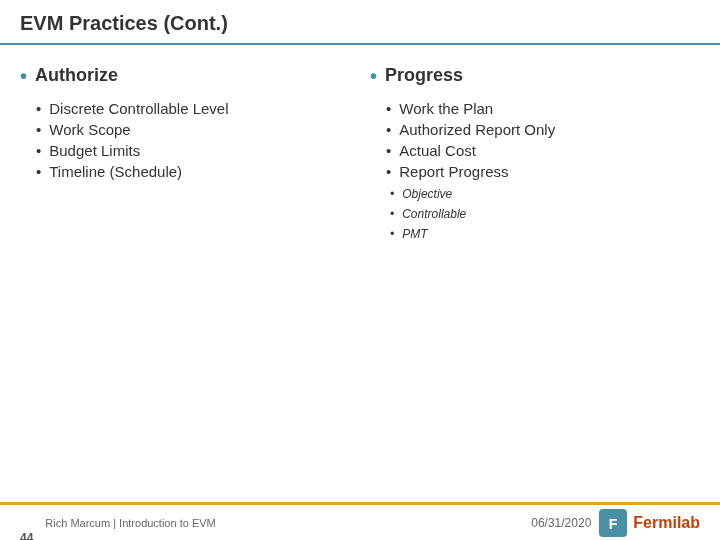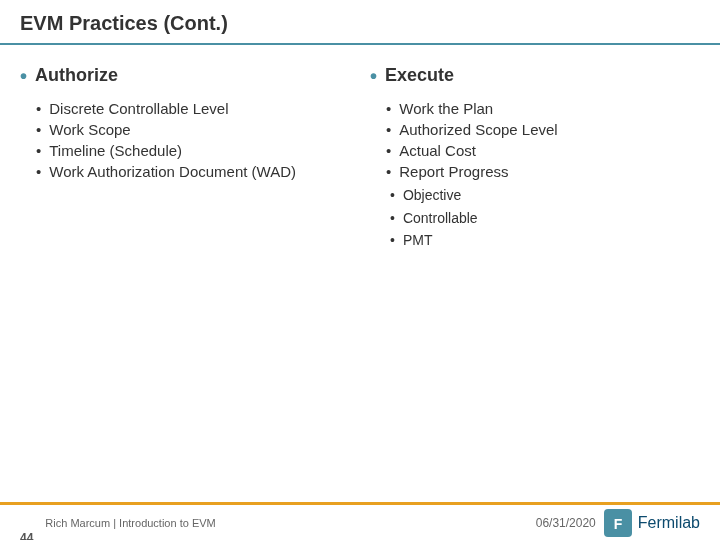--- a/index.html
+++ b/index.html
@@ -88,26 +88,27 @@
     .sub-sub-list {
       list-style: none;
       padding-left: 20px;
       margin-top: 4px;
       display: flex;
       flex-direction: column;
       gap: 3px;
     }
 
     .sub-sub-list li {
-      font-size: 14px;
+      font-size: 12px;
       color: #333;
       display: flex;
       align-items: flex-start;
       gap: 8px;
       line-height: 1.4;
+      font-style: italic;
     }
 
     .sub-sub-list li::before {
       content: '•';
       color: #333;
       flex-shrink: 0;
     }
 
     .footer {
       height: 38px;
@@ -148,22 +149,22 @@
       gap: 6px;
     }
 
     .fermilab-icon {
       width: 28px;
       height: 28px;
     }
 
     .fermilab-text {
       font-size: 16px;
-      font-weight: normal;
-      color: #0c4a6e;
+      font-weight: bold;
+      color: #c2410c;
     }
   </style>
 </head>
 <body>
 
 <div class="page">
 
   <div class="header">
     <div class="header-title">EVM Practices (Cont.)</div>
   </div>
@@ -176,39 +177,39 @@
         <span>Authorize</span>
       </div>
       <ul class="sub-list">
         <li>
           <span>Discrete Controllable Level</span>
         </li>
         <li>
           <span>Work Scope</span>
         </li>
         <li>
+          <span>Budget Limits</span>
+        </li>
+        <li>
           <span>Timeline (Schedule)</span>
-        </li>
-        <li>
-          <span>Work Authorization Document (WAD)</span>
         </li>
       </ul>
     </div>
 
     <div class="column">
       <div class="column-header">
         <span class="bullet-main">•</span>
-        <span>Execute</span>
+        <span>Progress</span>
       </div>
       <ul class="sub-list">
         <li>
           <span>Work the Plan</span>
         </li>
         <li>
-          <span>Authorized Scope Level</span>
+          <span>Authorized Report Only</span>
         </li>
         <li>
           <span>Actual Cost</span>
         </li>
         <li>
           <span>Report Progress</span>
         </li>
       </ul>
       <ul class="sub-sub-list">
         <li>

